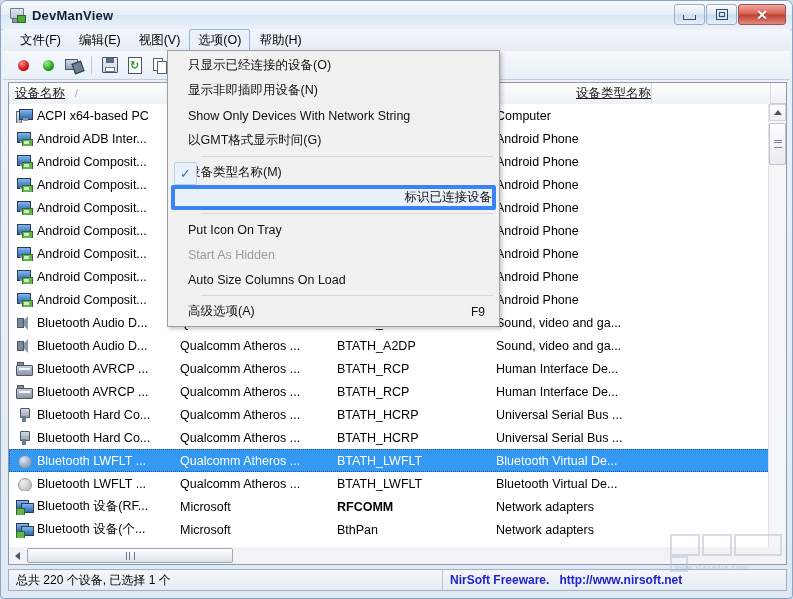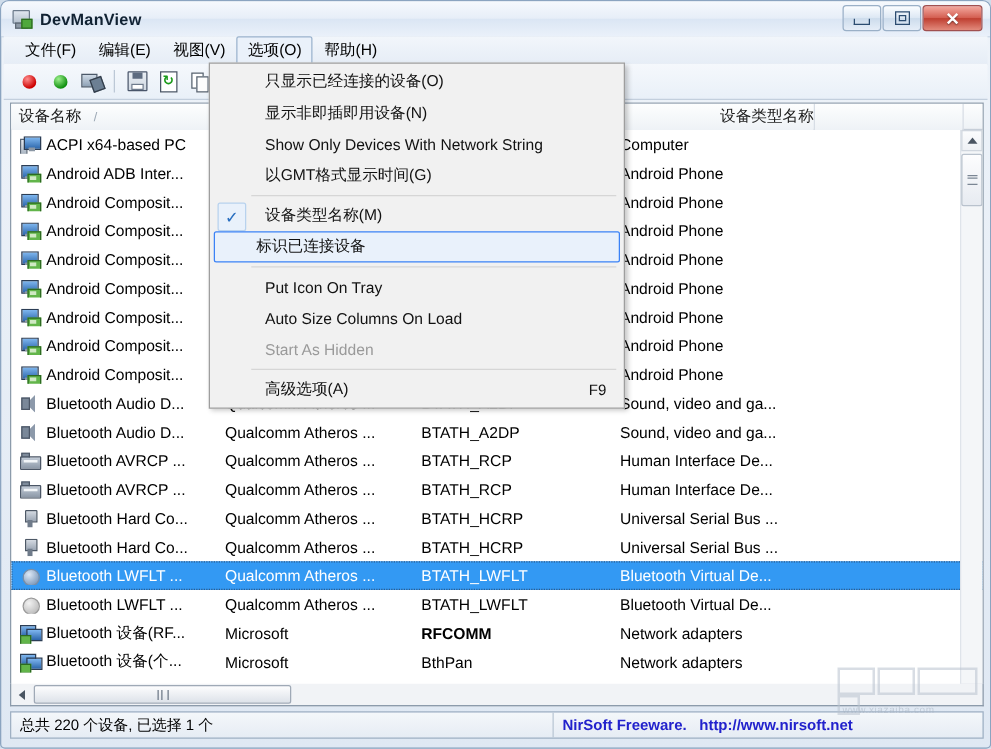--- a/index.html
+++ b/index.html
@@ -83,20 +83,21 @@
   #hdr{
     position:absolute;left:0;top:0;height:21px;width:100%;
     background:linear-gradient(#fdfefe,#eef2f6);
     border-bottom:1px solid #c6ced8;display:flex;box-sizing:border-box;
   }
   .hcell{
     position:relative;height:21px;line-height:21px;box-sizing:border-box;
     border-right:1px solid #d7dde5;padding-left:6px;font-size:12.5px;color:#1a1a1a;
     white-space:nowrap;overflow:hidden;
     background:linear-gradient(#fdfefe,#eef2f6);
+    text-decoration:underline;
   }
   .sortarrow{display:inline-block;margin-left:10px;color:#9aa6b3;font-size:10px;}
   #rows{position:absolute;left:0;top:21px;width:100%;bottom:0;overflow:hidden;}
   .row{height:23px;display:flex;align-items:center;box-sizing:border-box;white-space:nowrap;}
   .row.sel{background:#3399f3;color:#fff;outline:1px dotted #2b5a8a;outline-offset:-1px;}
   .cell{box-sizing:border-box;padding-left:6px;overflow:hidden;white-space:nowrap;font-size:12.5px;color:#000;}
   .row.sel .cell{color:#fff;}
   .cell.c0{display:flex;align-items:center;gap:5px;padding-left:7px;}
   .cell.c4{color:#b5651d;}
   .row.sel .cell.c4{color:#fff;}
@@ -158,23 +159,23 @@
 
   
   #dropdown{
     position:absolute;left:166px;top:49px;width:333px;
     background:#f1f1f1;border:1px solid #9e9e9e;
     box-shadow:2px 2px 4px rgba(0,0,0,.22);
     padding:2px 0 2px 0;box-sizing:border-box;
     z-index:50;
   }
   #dropdown .gutter{position:absolute;left:1px;top:1px;bottom:1px;width:29px;background:#f1f1f1;}
-  .mi{position:relative;height:25px;display:flex;align-items:center;padding-left:44px;
+  .mi{position:relative;height:25px;display:flex;align-items:center;padding-left:20px;
      font-size:12.5px;color:#111;white-space:nowrap;box-sizing:border-box;}
-  .mi.hover{background:#e9f1fb;border:1px solid #3b82f6;border-radius:2px;margin:0 3px;padding-left:33px;height:25px;}
+  .mi.hover{background:#e9f1fb;border:4px solid #3b82f6;border-radius:2px;margin:0 3px;padding-left:33px;height:25px;justify-content:flex-end;}
   .mi.disabled{color:#9a9a9a;}
   .mi .shortcut{position:absolute;right:14px;color:#111;font-size:12px;}
   .msep{height:1px;background:#d6d6d6;margin:3px 6px 3px 33px;}
   .chk{position:absolute;left:6px;top:2px;width:21px;height:21px;border:1px solid #b8d2ee;border-radius:2px;
     background:#e9f1fb;display:flex;align-items:center;justify-content:center;color:#2a6fc0;font-size:13px;line-height:1;}
 </style>
 </head>
 <body>
 
 <div id="window">
@@ -569,26 +570,26 @@
         <span class="chk">✓</span>
         <span>设备类型名称(M)</span>
       </div>
       <div class="mi hover">
         <span>标识已连接设备</span>
       </div>
       <div class="msep"></div>
       <div class="mi">
         <span>Put Icon On Tray</span>
       </div>
-      <div class="mi">
-        <span>Auto Size Columns On Load</span>
-      </div>
       <div class="mi disabled">
         <span>Start As Hidden</span>
       </div>
+      <div class="mi">
+        <span>Auto Size Columns On Load</span>
+      </div>
       <div class="msep"></div>
       <div class="mi">
         <span>高级选项(A)</span>
         <span class="shortcut">F9</span>
       </div>
     </div>
 
 </div>
 
 </body></html>

